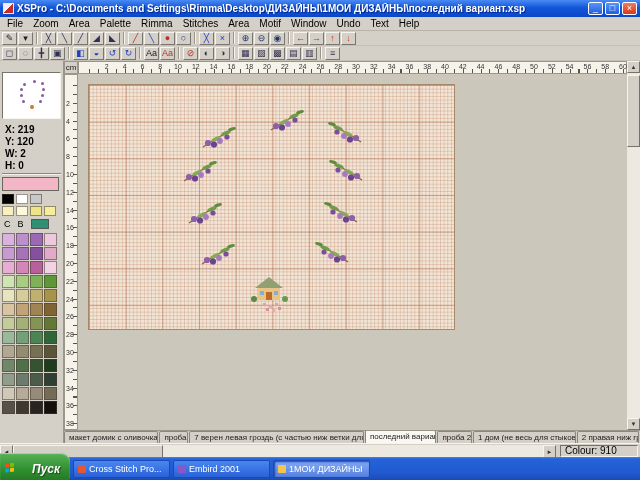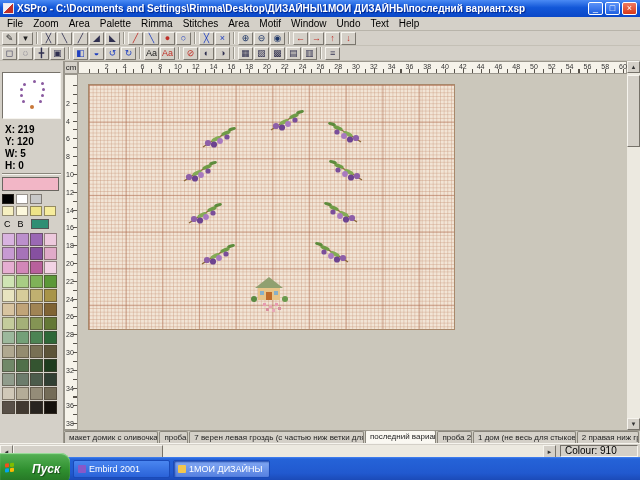--- a/index.html
+++ b/index.html
@@ -269,21 +269,21 @@
           <div class="pv-dot" style="left: 38.55px; top: 14.75px;"></div>
           <div class="pv-dot" style="left: 17.4px; top: 21.2px;"></div>
           <div class="pv-dot" style="left: 37.8px; top: 21.05px;"></div>
           <div class="pv-dot" style="left: 19.35px; top: 27.35px;"></div>
           <div class="pv-dot" style="left: 36.45px; top: 27.05px;"></div>
           <div class="pv-dot house" style="left: 27px; top: 32.3px;"></div>
         </div>
       <div class="coords">
           <div class="coord-line">X: 219</div>
           <div class="coord-line">Y: 120</div>
-          <div class="coord-line">W: 5</div>
+          <div class="coord-line">W: 2</div>
           <div class="coord-line">H: 0</div>
         </div>
       <div class="divider"></div>
       <div class="sel-swatch" style="background: rgb(242, 182, 198);"></div>
       <div class="sw-row" id="row-bw">
           <div class="sw small" style="background: rgb(0, 0, 0);"></div>
           <div class="sw small" style="background: rgb(255, 255, 255);"></div>
           <div class="sw small" style="background: rgb(200, 200, 200);"></div>
         </div>
       <div class="sw-row" id="row-cream">
@@ -585,20 +585,24 @@
       <span class="flag">
           <i class="f1"></i>
           <i class="f2"></i>
           <i class="f3"></i>
           <i class="f4"></i>
         </span>
       <span class="start-label">Пуск</span>
     </div>
     <div class="task-area">
         <div class="task-btn">
+          <span class="task-icon" style="background: rgb(224, 88, 56);"></span>
+          <span class="task-label">Cross Stitch Pro...</span>
+        </div>
+        <div class="task-btn">
           <span class="task-icon" style="background: rgb(136, 88, 200);"></span>
           <span class="task-label">Embird 2001</span>
         </div>
         <div class="task-btn active">
           <span class="task-icon" style="background: rgb(242, 198, 78);"></span>
           <span class="task-label">1МОИ ДИЗАЙНЫ</span>
         </div>
       </div>
   </div>
 </div>

